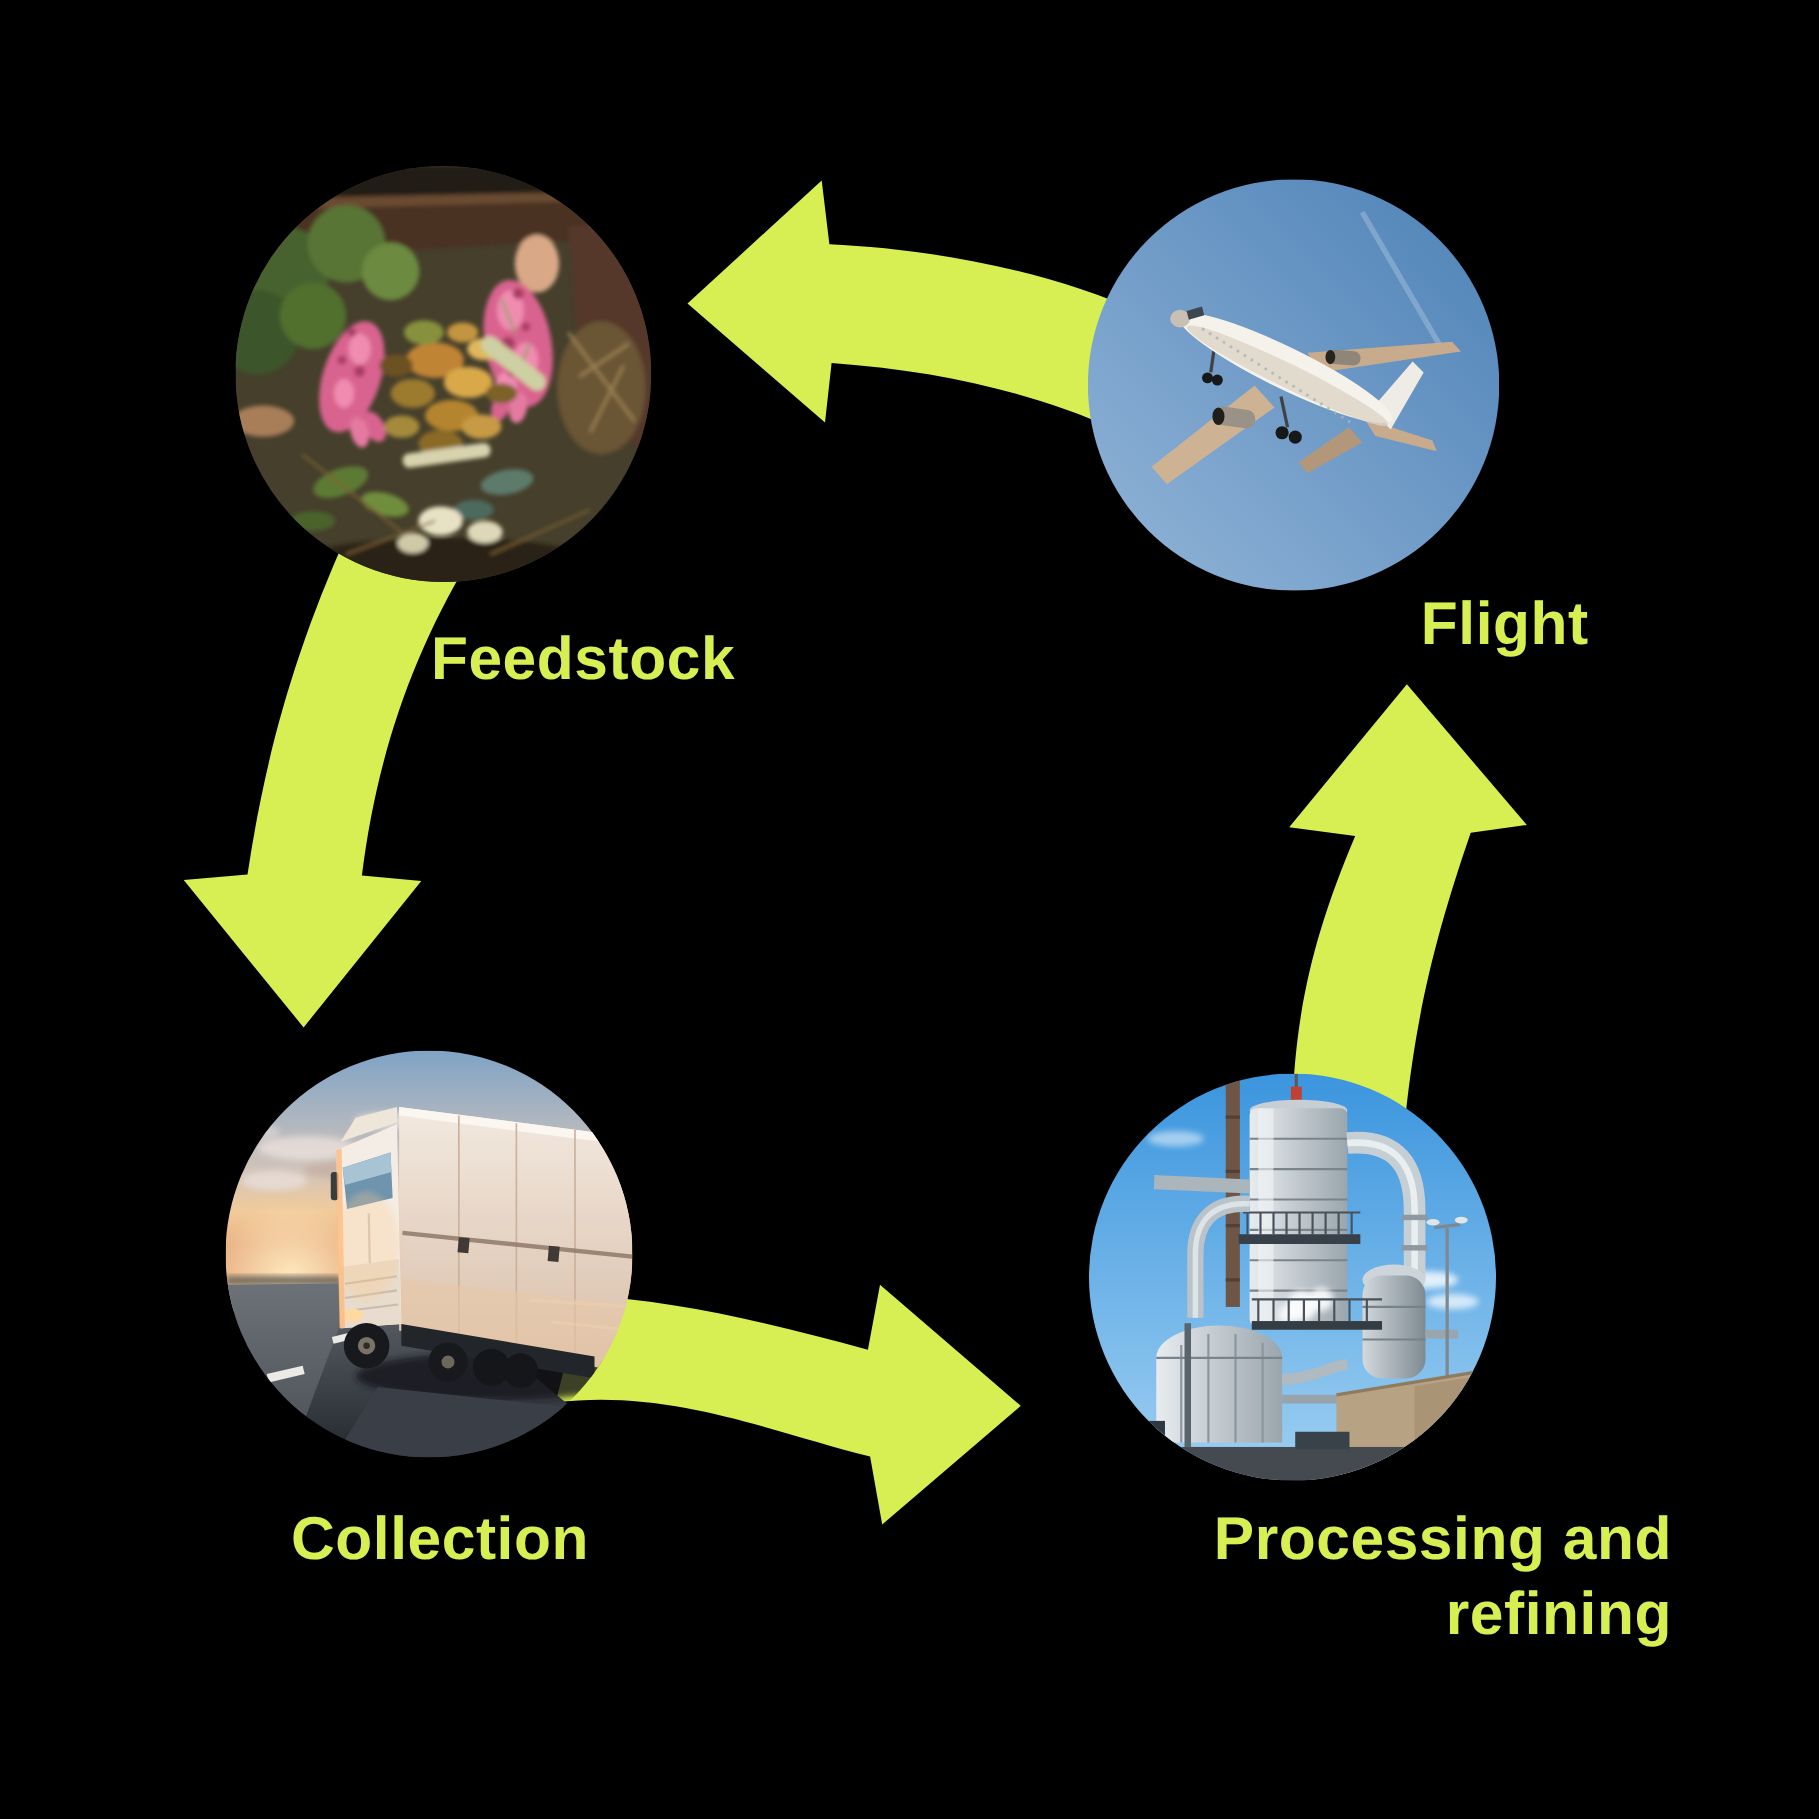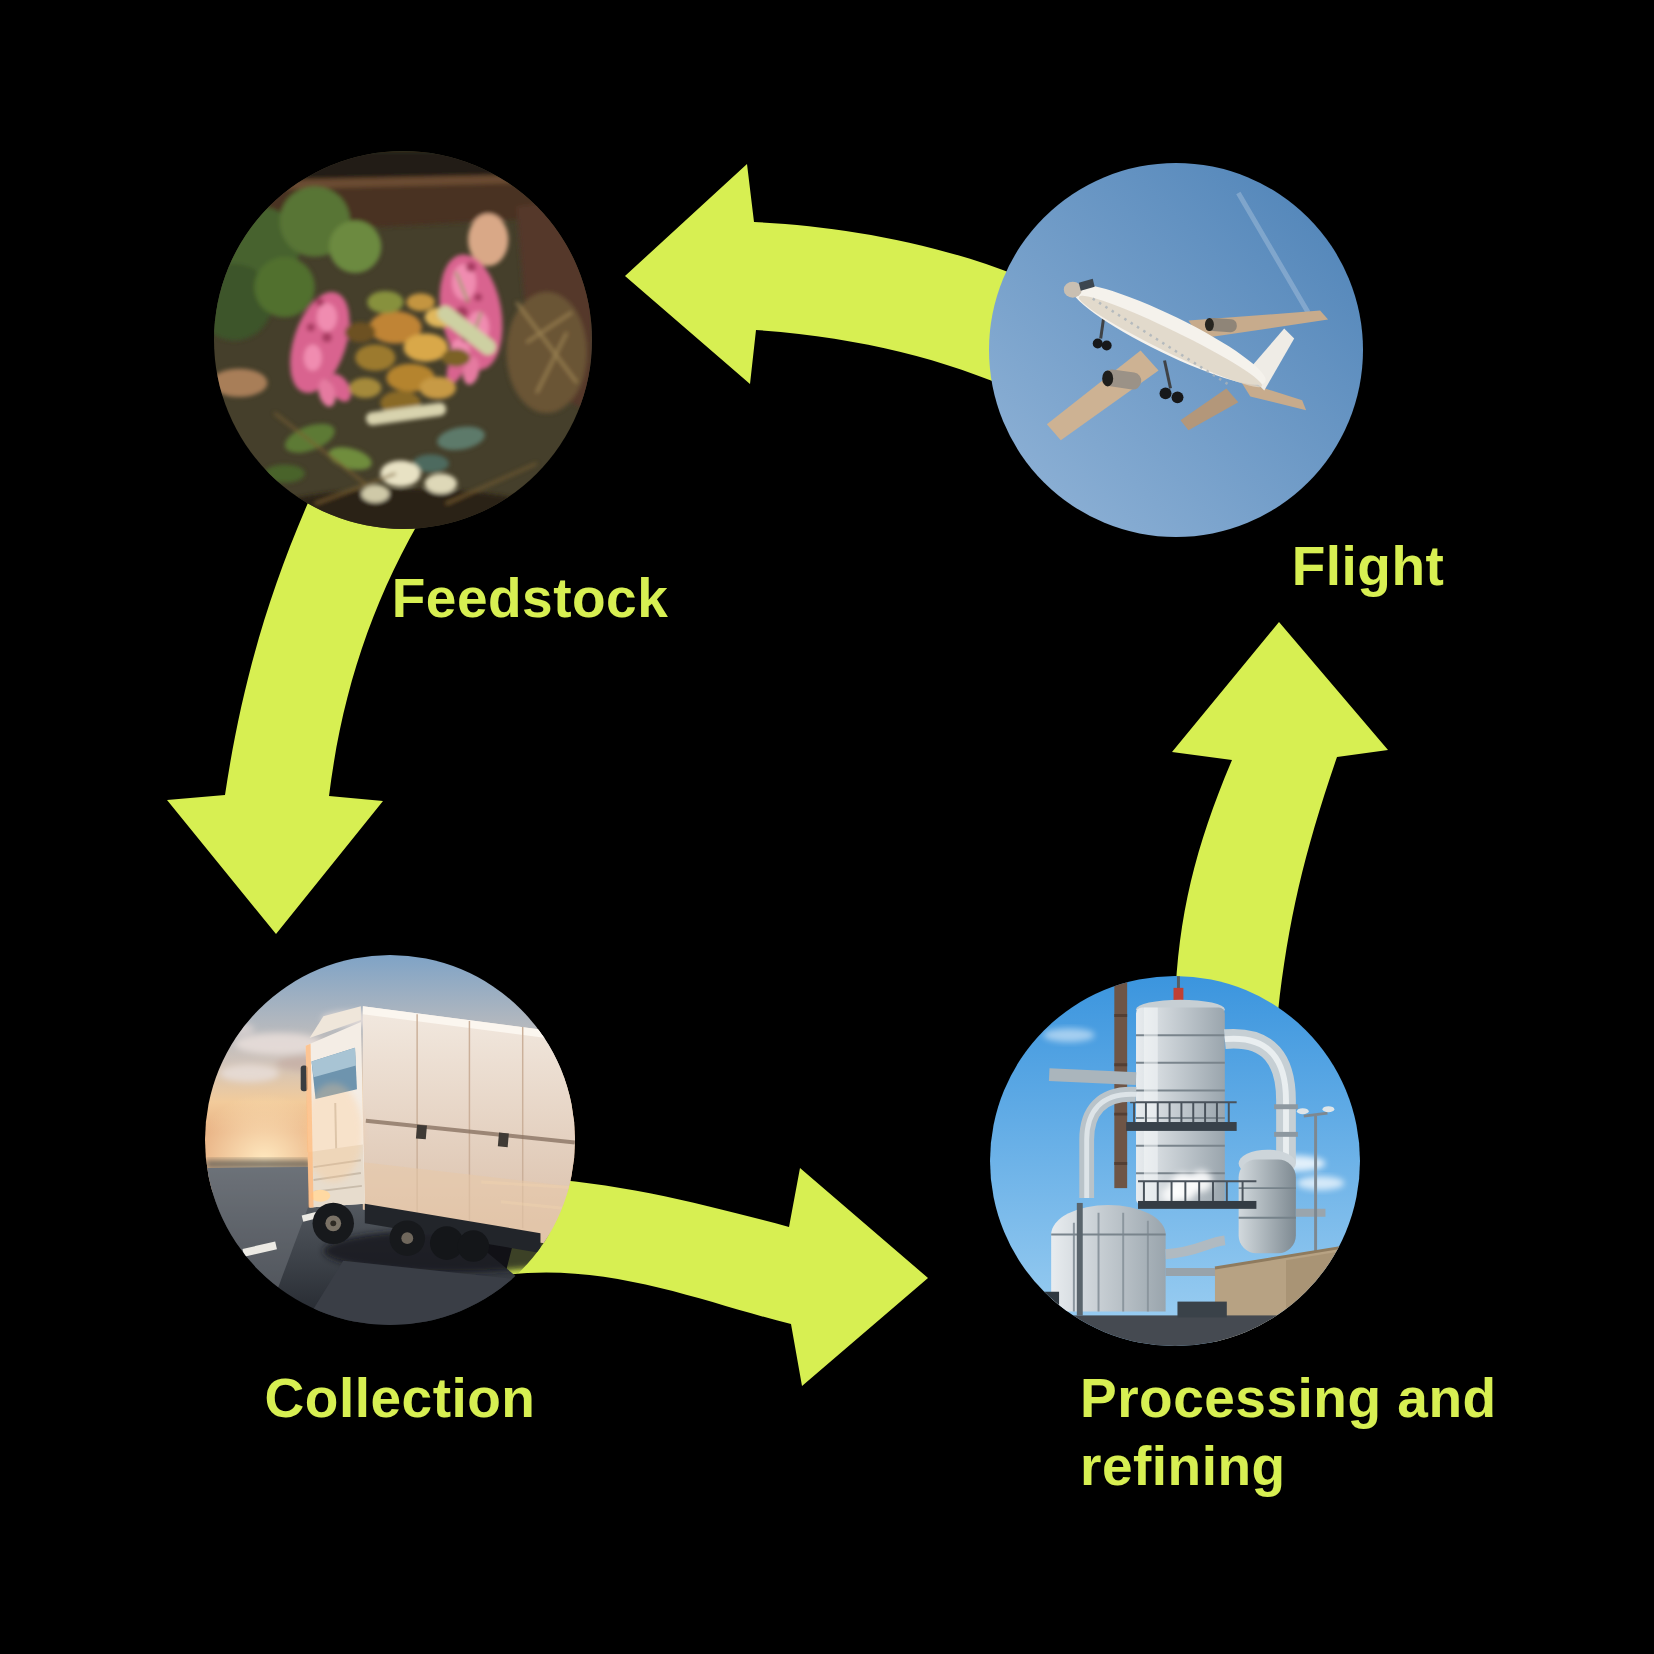--- a/index.html
+++ b/index.html
@@ -11,21 +11,21 @@
   .photo-circle svg{display:block;width:100%;height:100%;}
   #c-feedstock{left:214px;top:151px;width:378px;height:378px;}
   #c-flight{left:989px;top:163px;width:374px;height:374px;}
   #c-collection{left:205px;top:955px;width:370px;height:370px;}
   #c-processing{left:990px;top:976px;width:370px;height:370px;}
   .stage-label{position:absolute;z-index:3;color:var(--accent,#d7ef52);font-size:55px;
                font-weight:600;letter-spacing:0.5px;transform:translateX(-50%);white-space:nowrap;}
   #l-feedstock{left:530px;top:566px;}
   #l-flight{left:1368px;top:534px;}
   #l-collection{left:400px;top:1366px;}
-  #l-processing{left:1300px;top:1364px;white-space:normal;text-align:left;width:440px;line-height:1.24;}
+  #l-processing{left:1300px;top:1364px;white-space:normal;text-align:right;width:440px;line-height:1.24;}
 </style>
 </head>
 <body style="background: rgb(0, 0, 0);">
 
 <div class="canvas">
 
   <svg class="arrows-svg" width="1654" height="1654" viewBox="0 0 1654 1654">
 
     <path class="arrow" d="M625,276 L747,164 L754,222 C840,226 945,243 1040,285 L1130,345 L1090,430 C1000,375 895,340 756,330 L750,384 Z"></path>
 

